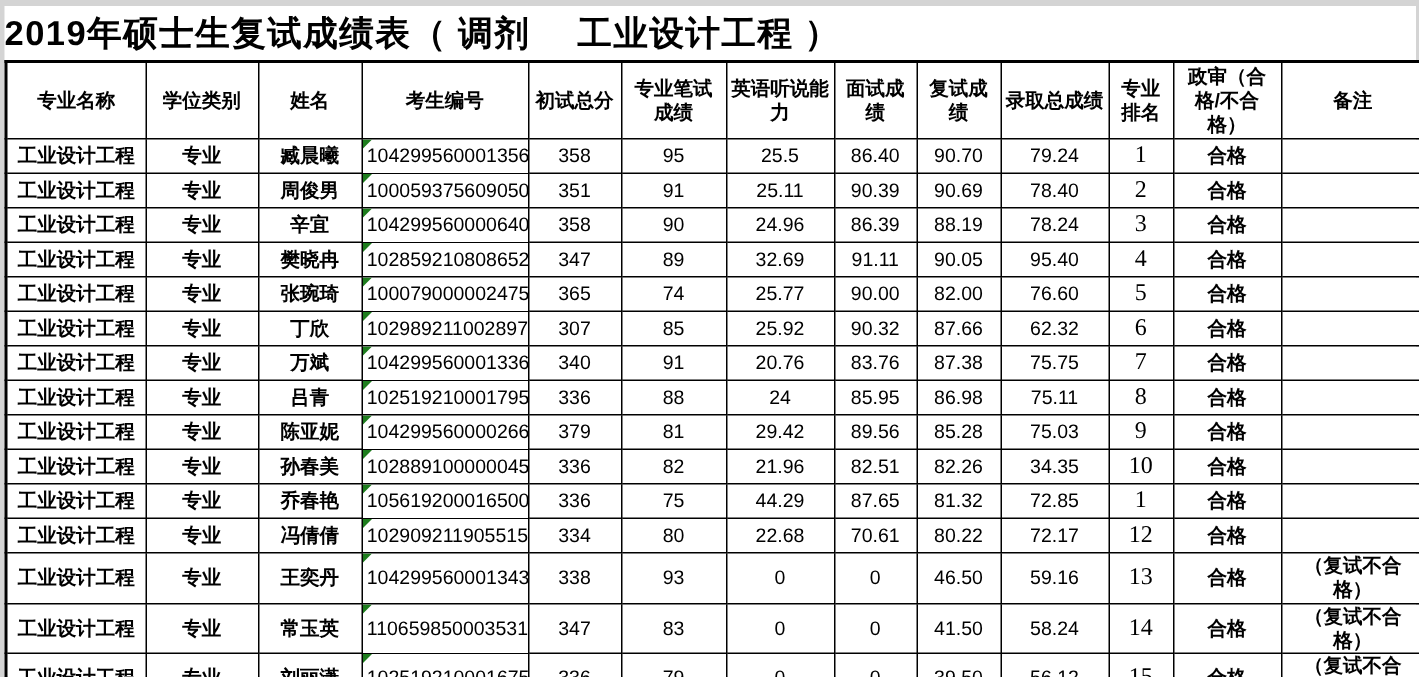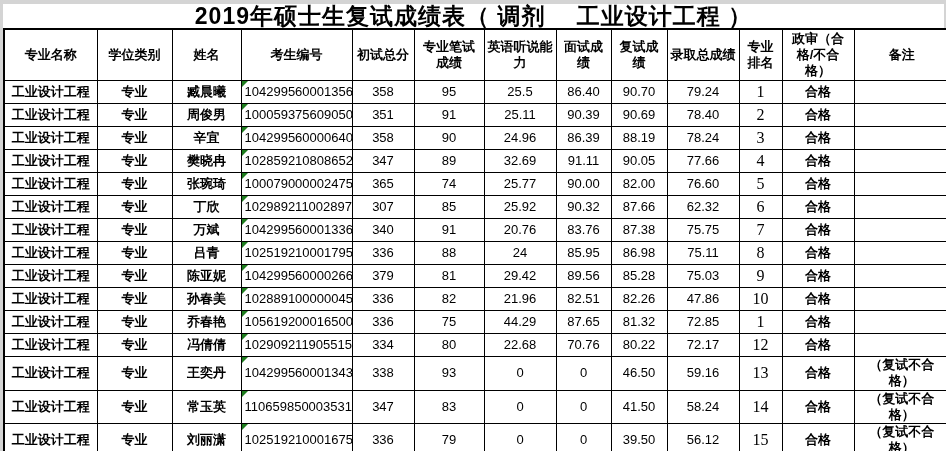--- a/index.html
+++ b/index.html
@@ -14,24 +14,24 @@
   }
   .sheet {
     position: absolute;
     left: 3px;
     top: 4px;
     width: 941px;
     height: 447px;
     background: #ffffff;
   }
   .title-band {
-    height: 24px;
+    height: 36px;
     display: flex;
     align-items: center;
-    justify-content: center;
+    justify-content: flex-start;
   }
   .title-band h1 {
     margin: 0;
     font-size: 23px;
     font-weight: bold;
     letter-spacing: 1px;
     white-space: pre;
   }
   table.score-table {
     border-collapse: collapse;
@@ -170,21 +170,21 @@
         <tr>
           <td class="zh">工业设计工程</td>
           <td class="zh">专业</td>
           <td class="zh">樊晓冉</td>
           <td class="flagged"><span class="flag-triangle"></span>102859210808652</td>
           <td>347</td>
           <td>89</td>
           <td>32.69</td>
           <td>91.11</td>
           <td>90.05</td>
-          <td>77.66</td>
+          <td>95.40</td>
           <td class="rank-cell">4</td>
           <td class="zh">合格</td>
           <td class="zh"></td>
         </tr>
         <tr>
           <td class="zh">工业设计工程</td>
           <td class="zh">专业</td>
           <td class="zh">张琬琦</td>
           <td class="flagged"><span class="flag-triangle"></span>100079000002475</td>
           <td>365</td>
@@ -260,21 +260,21 @@
         <tr>
           <td class="zh">工业设计工程</td>
           <td class="zh">专业</td>
           <td class="zh">孙春美</td>
           <td class="flagged"><span class="flag-triangle"></span>102889100000045</td>
           <td>336</td>
           <td>82</td>
           <td>21.96</td>
           <td>82.51</td>
           <td>82.26</td>
-          <td>47.86</td>
+          <td>34.35</td>
           <td class="rank-cell">10</td>
           <td class="zh">合格</td>
           <td class="zh"></td>
         </tr>
         <tr>
           <td class="zh">工业设计工程</td>
           <td class="zh">专业</td>
           <td class="zh">乔春艳</td>
           <td class="flagged"><span class="flag-triangle"></span>105619200016500</td>
           <td>336</td>
@@ -288,21 +288,21 @@
           <td class="zh"></td>
         </tr>
         <tr>
           <td class="zh">工业设计工程</td>
           <td class="zh">专业</td>
           <td class="zh">冯倩倩</td>
           <td class="flagged"><span class="flag-triangle"></span>102909211905515</td>
           <td>334</td>
           <td>80</td>
           <td>22.68</td>
-          <td>70.76</td>
+          <td>70.61</td>
           <td>80.22</td>
           <td>72.17</td>
           <td class="rank-cell">12</td>
           <td class="zh">合格</td>
           <td class="zh"></td>
         </tr>
         <tr>
           <td class="zh">工业设计工程</td>
           <td class="zh">专业</td>
           <td class="zh">王奕丹</td>

